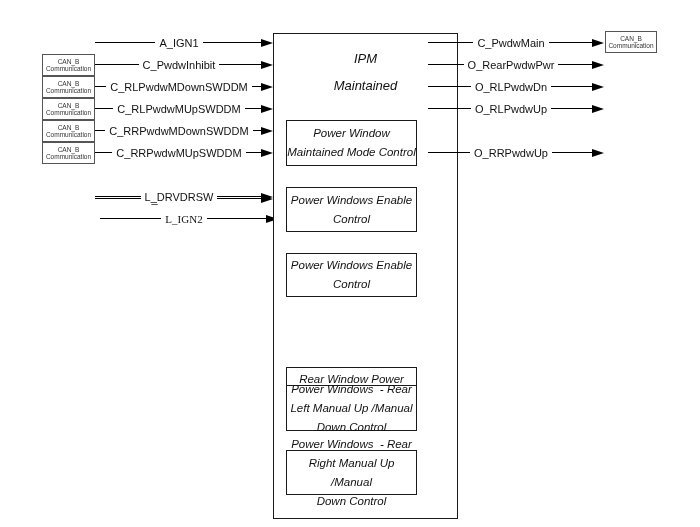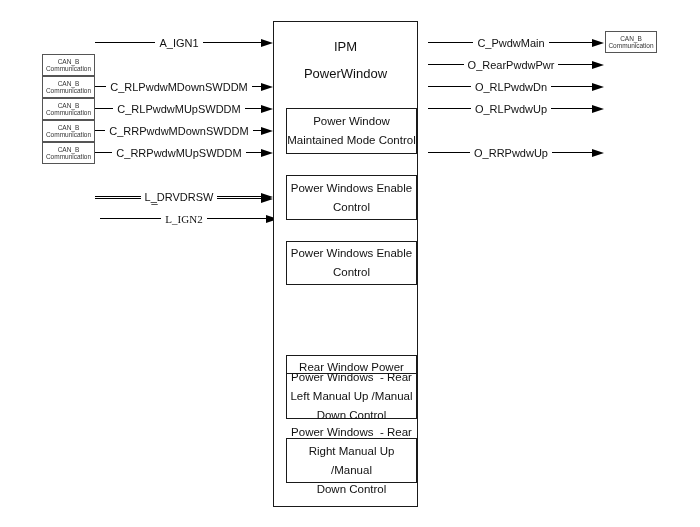--- a/index.html
+++ b/index.html
@@ -75,26 +75,27 @@
     background: #ffffff;
     padding: 0 4px;
     font-size: 11px;
     white-space: nowrap;
     color: #111;
   }
   
   .module {
     position: absolute;
     left: 273px;
-    top: 21px;
-    width: 145px;
+    top: 33px;
+    width: 185px;
     height: 486px;
     border: 1px solid #1a1a1a;
     background: #ffffff;
     box-sizing: border-box;
+    font-style: italic;
   }
   .mod-title {
     position: absolute;
     left: 0;
     width: 100%;
     top: 17px;
     text-align: center;
     font-size: 13px;
     color: #111;
   }
@@ -156,20 +157,27 @@
 Communication</span>
   </div>
 
   <div class="sig" style="top:35px; left:95px; width:178px;">
     <div class="wire"></div>
     <div class="arrow"></div>
     <div class="lblwrap">
         <span class="lbl">A_IGN1</span>
       </div>
   </div>
+  <div class="sig" style="top:57px; left:95px; width:178px;">
+    <div class="wire"></div>
+    <div class="arrow"></div>
+    <div class="lblwrap">
+        <span class="lbl">C_PwdwInhibit</span>
+      </div>
+  </div>
   <div class="sig" style="top:79px; left:95px; width:178px;">
     <div class="wire"></div>
     <div class="arrow"></div>
     <div class="lblwrap">
         <span class="lbl">C_RLPwdwMDownSWDDM</span>
       </div>
   </div>
   <div class="sig" style="top:101px; left:95px; width:178px;text-align:right;">
     <div class="wire"></div>
     <div class="arrow"></div>
@@ -208,21 +216,21 @@
   <div class="sig" style="top:211px; left:100px; width:178px;font-family:Liberation Serif, serif;">
     <div class="wire"></div>
     <div class="arrow"></div>
     <div class="lblwrap">
         <span class="lbl">L_IGN2</span>
       </div>
   </div>
 
   <div class="module">
     <div class="mod-title">IPM</div>
-    <div class="mod-sub">PowerWindow</div>
+    <div class="mod-sub">Maintained</div>
     <div class="fblock fb1">Power Window
 Maintained Mode Control</div>
     <div class="fblock fb2">Power Windows Enable
 Control</div>
     <div class="fblock fb3">Power Windows Enable
 Control</div>
     <div class="fblock fb4">Rear Window Power
 Control</div>
     <div class="fblock fb5">Power Windows  - Rear
 Left Manual Up /Manual

